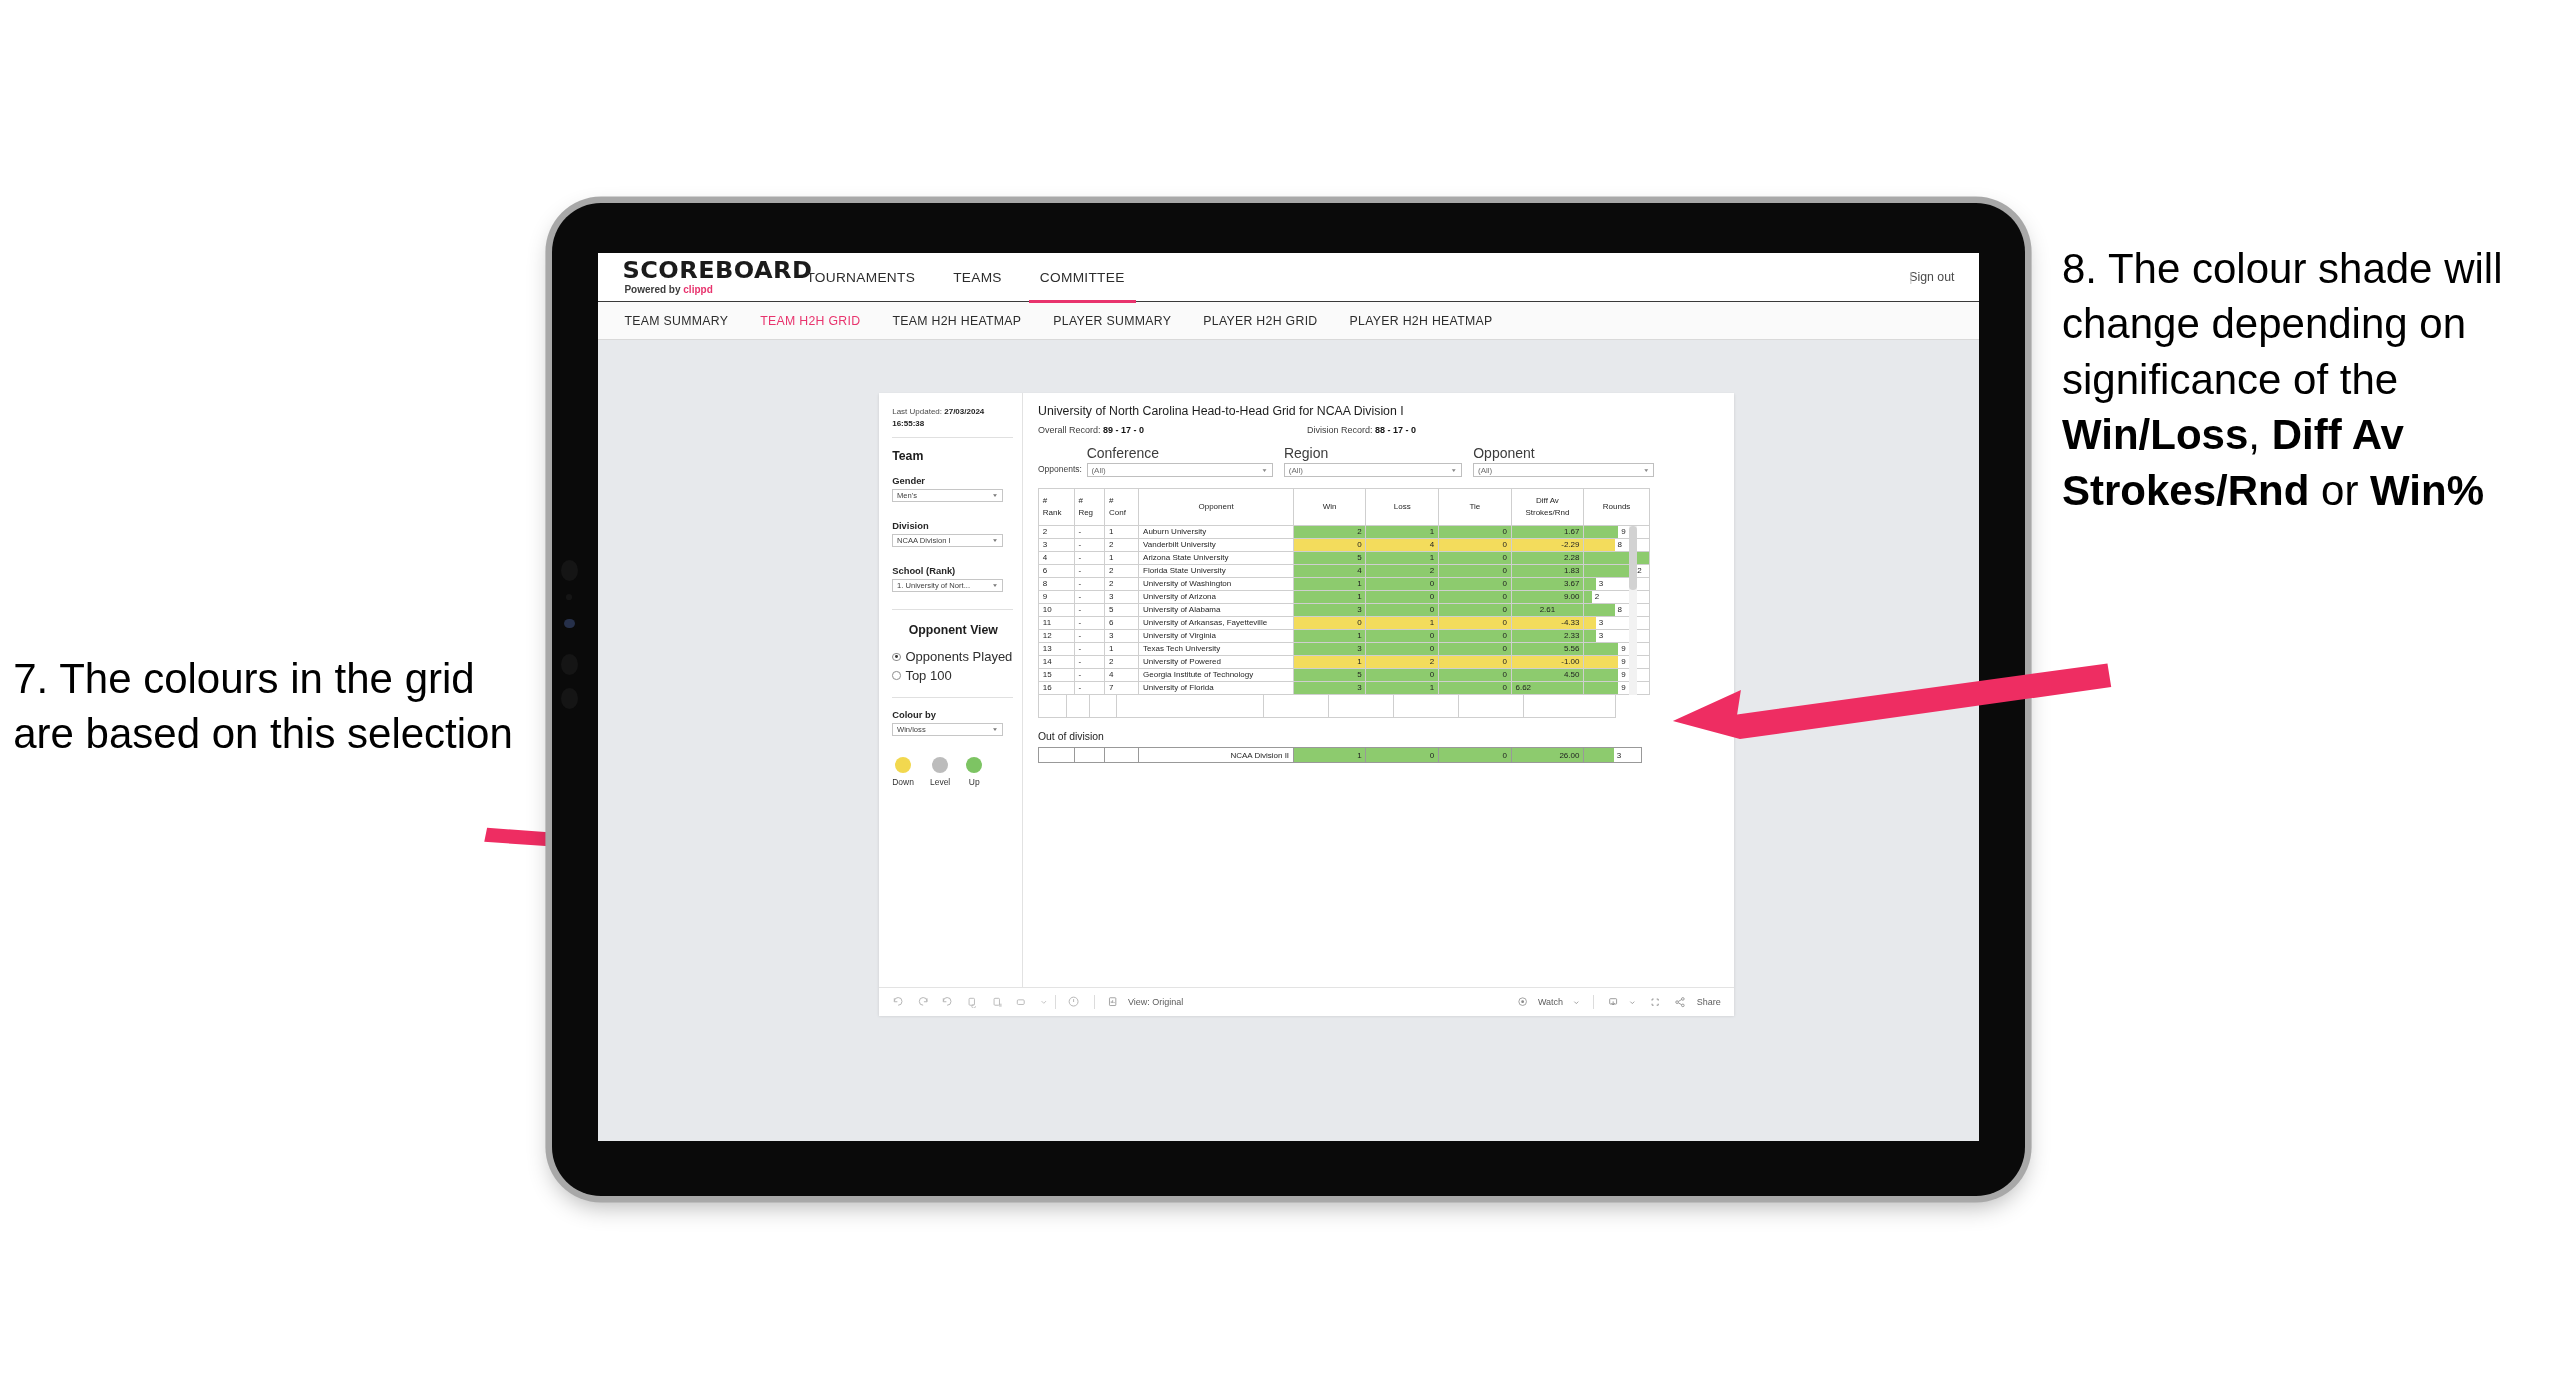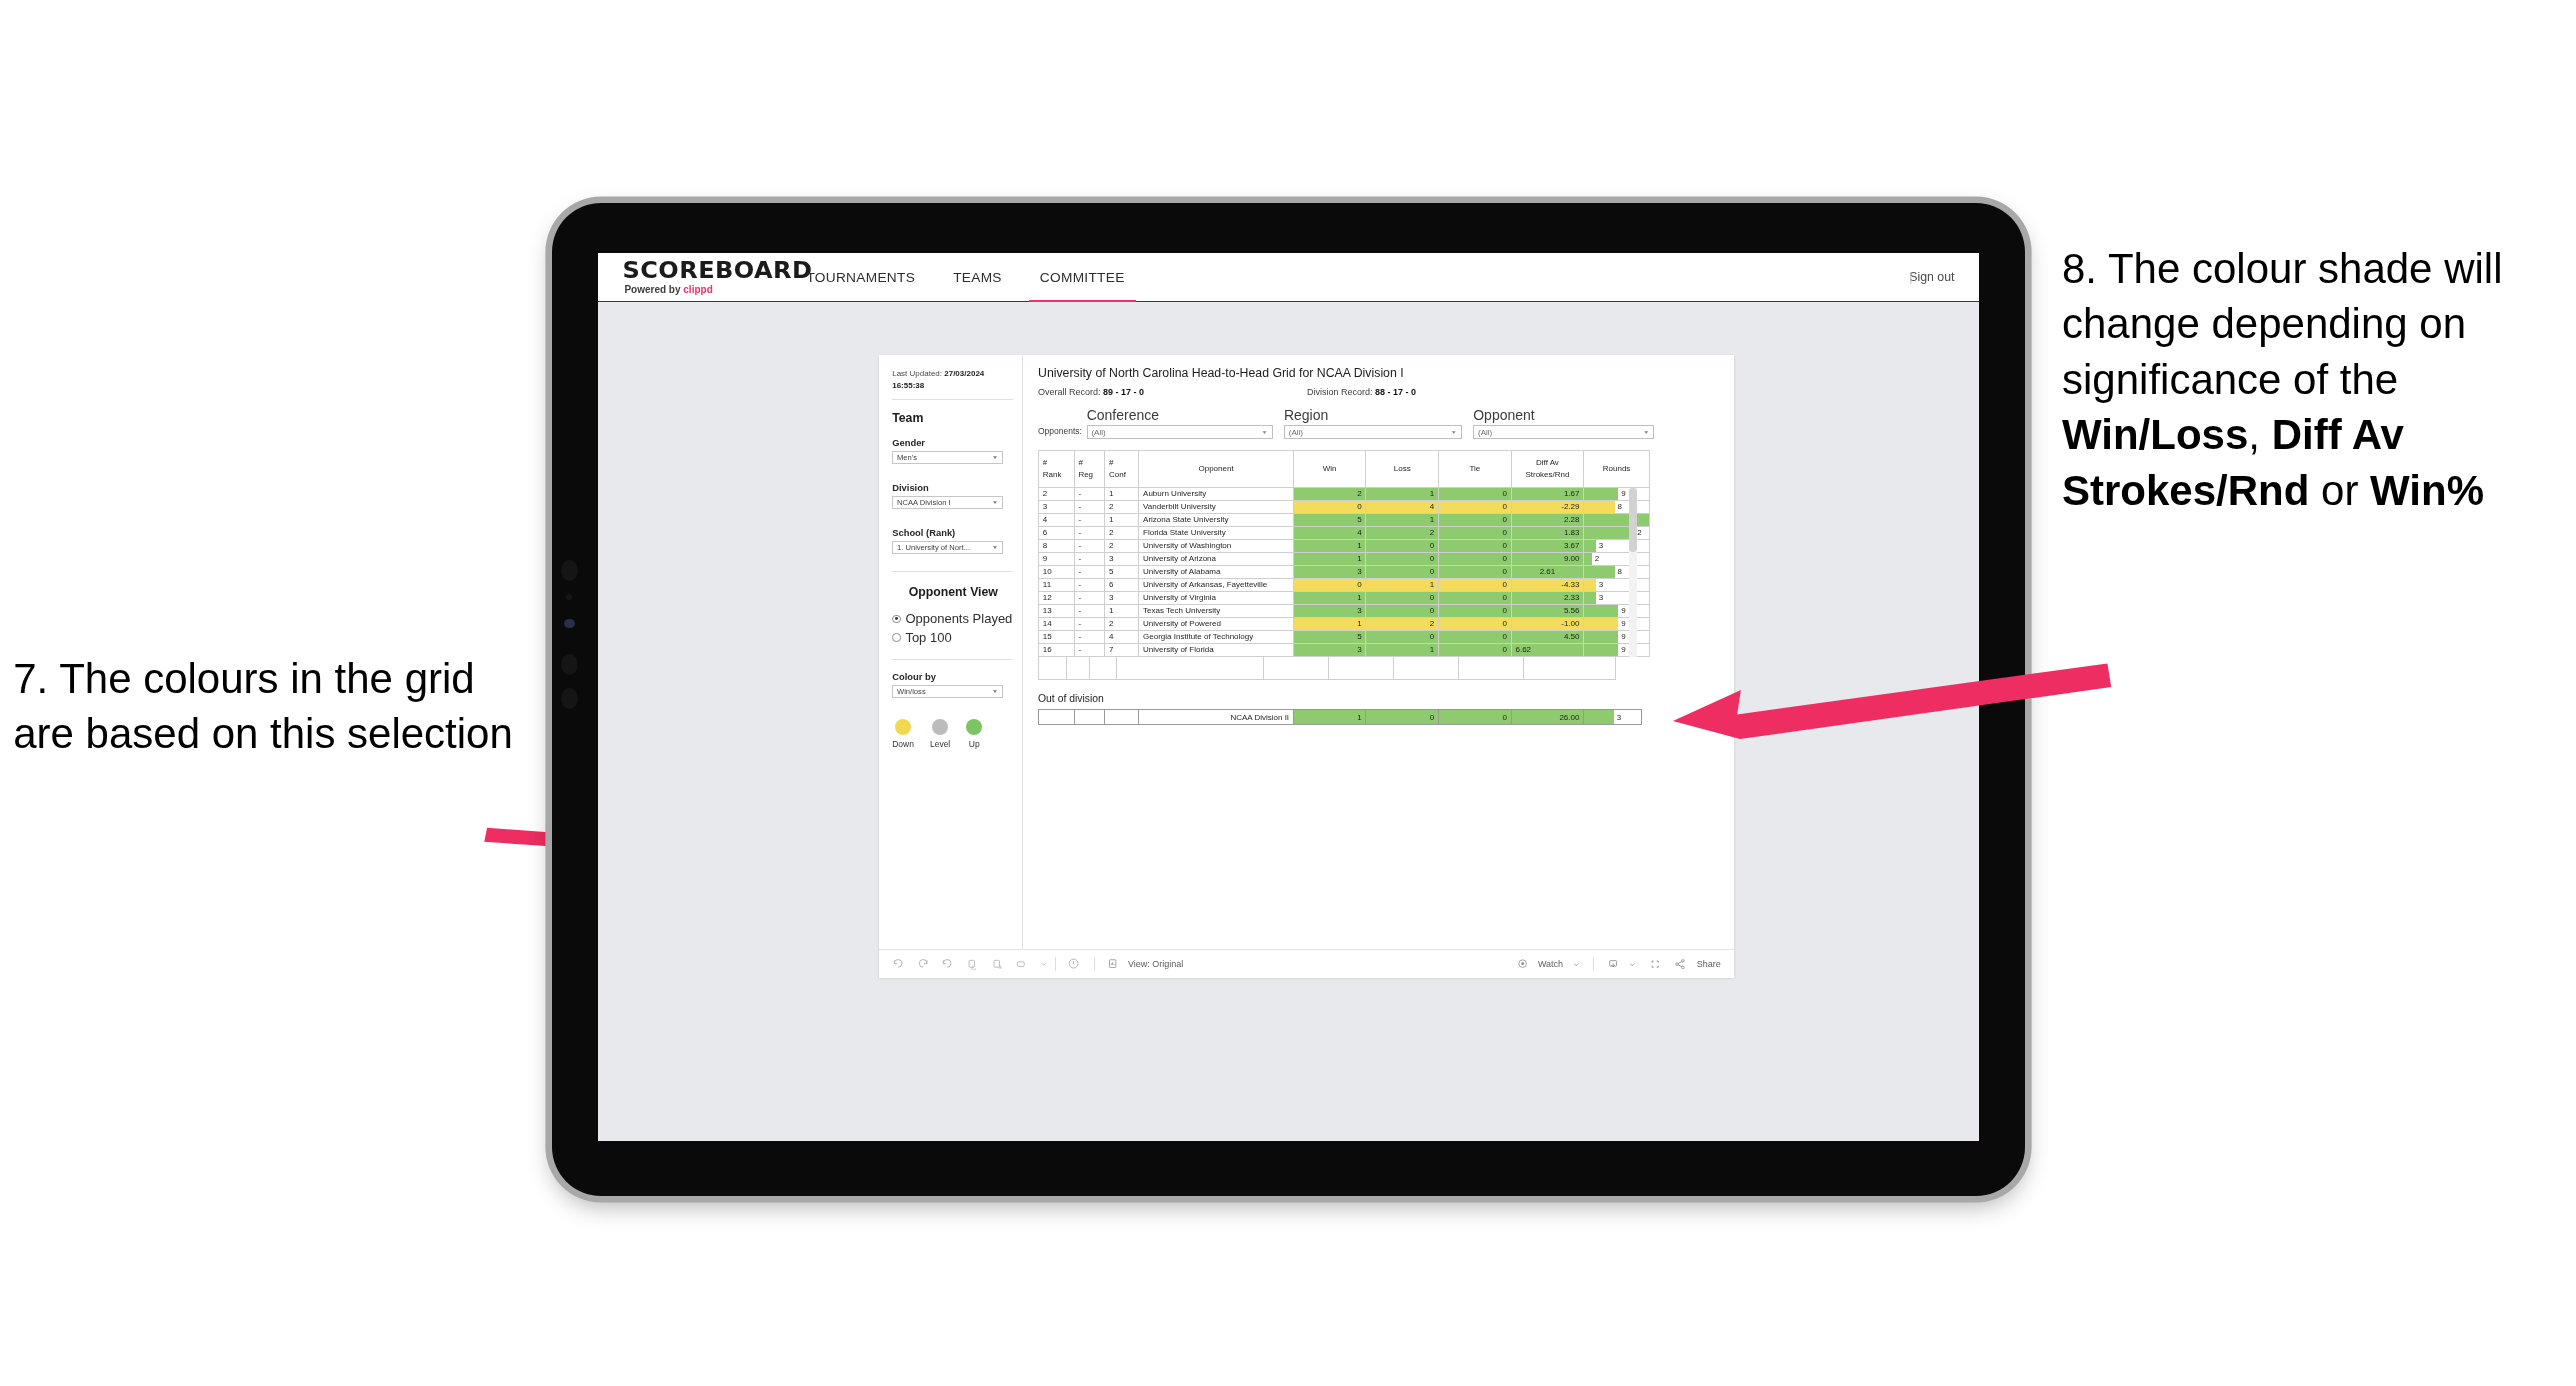--- a/index.html
+++ b/index.html
@@ -152,20 +152,28 @@
       </div>
       <div class="navitem">TOURNAMENTS</div>
       <div class="navitem">TEAMS</div>
       <div class="navitem active">COMMITTEE</div>
       <div id="signout">
         <span class="bar">|</span>
         <span>Sign out</span>
       </div>
     </div>
 
+    <div id="tabbar">
+      <div class="tab">TEAM SUMMARY</div>
+      <div class="tab active">TEAM H2H GRID</div>
+      <div class="tab">TEAM H2H HEATMAP</div>
+      <div class="tab">PLAYER SUMMARY</div>
+      <div class="tab">PLAYER H2H GRID</div>
+      <div class="tab">PLAYER H2H HEATMAP</div>
+    </div>
 
     <div id="canvas">
       <div id="sheet">
         <div id="sheetbody">
 
           <div id="side">
             <div class="lastupd">
               <span>Last Updated:</span>
               <b>27/03/2024</b><br>
               <b>16:55:38</b>

